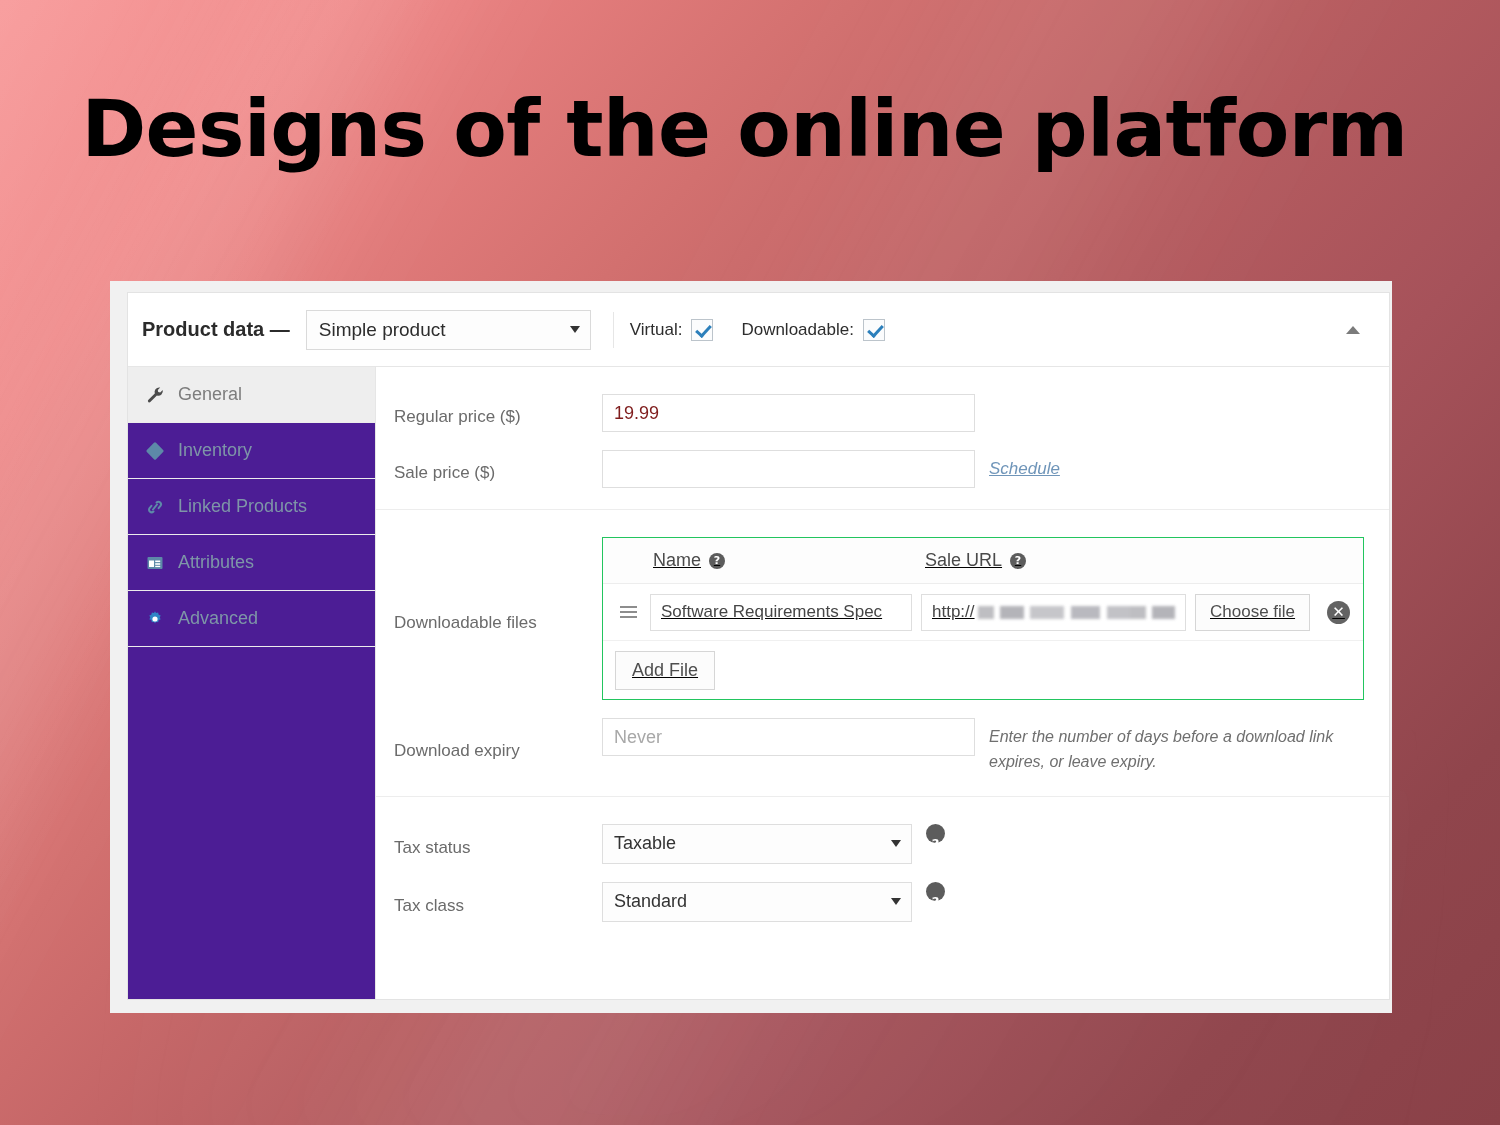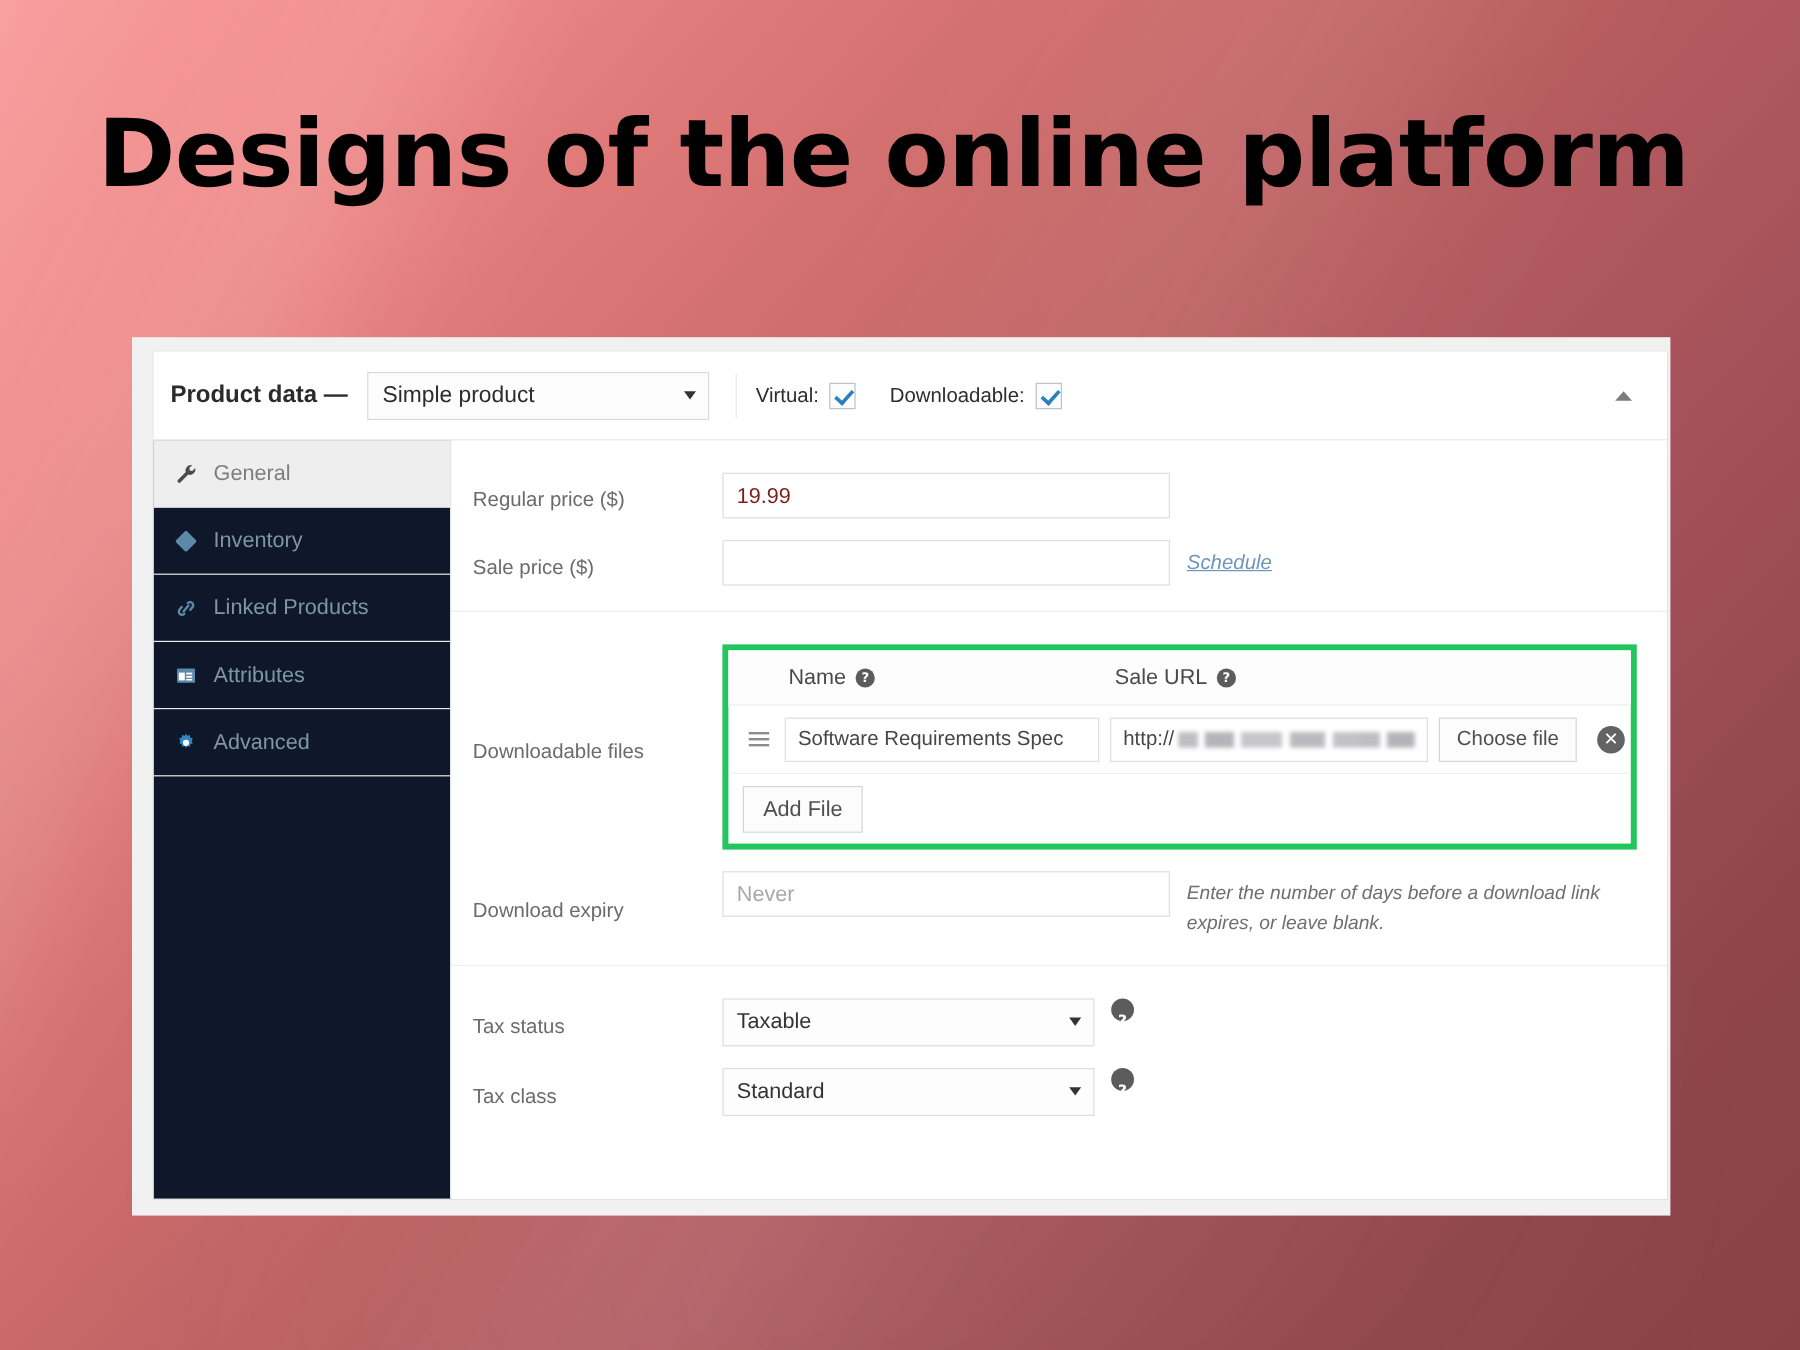--- a/index.html
+++ b/index.html
@@ -178,21 +178,21 @@
   
   .panel-body {
     flex: 1 1 auto;
     display: flex;
     min-height: 0;
   }
 
   .tabs-sidebar {
     width: 248px;
     flex: 0 0 248px;
-    background: #0f172a;
+    background: #4c1d95;
     border-right: 1px solid #e6e6e6;
   }
   .tab-item {
     height: 56px;
     display: flex;
     align-items: center;
     padding-left: 17px;
     gap: 13px;
     border-bottom: 1px solid #ececec;
     font-size: 18px;
@@ -275,23 +275,24 @@
     font-style: italic;
     color: #6f6f6f;
     line-height: 1.55;
     padding-top: 7px;
     max-width: 380px;
   }
 
   
   .dl-table {
     flex: 1 1 auto;
-    border: 5px solid #22c55e;
+    border: 1px solid #22c55e;
     background: #ffffff;
     max-width: 762px;
+    text-decoration: underline;
   }
   .dl-head {
     display: flex;
     align-items: center;
     height: 46px;
     padding-left: 50px;
     border-bottom: 1px solid #ededed;
     background: #fdfdfd;
   }
   .dl-head-name {
@@ -596,21 +597,21 @@
                 </div>
               </div>
             </div>
           </div>
 
 
           <div class="field-row">
             <div class="field-label">Download expiry</div>
             <div class="field-control">
               <div class="text-input placeholder">Never</div>
-              <div class="help-text">Enter the number of days before a download link expires, or leave blank.</div>
+              <div class="help-text">Enter the number of days before a download link expires, or leave expiry.</div>
             </div>
           </div>
         </div>
 
         <div class="field-group no-border">
 
           <div class="field-row">
             <div class="field-label">Tax status</div>
             <div class="field-control">
               <div class="select-input">

